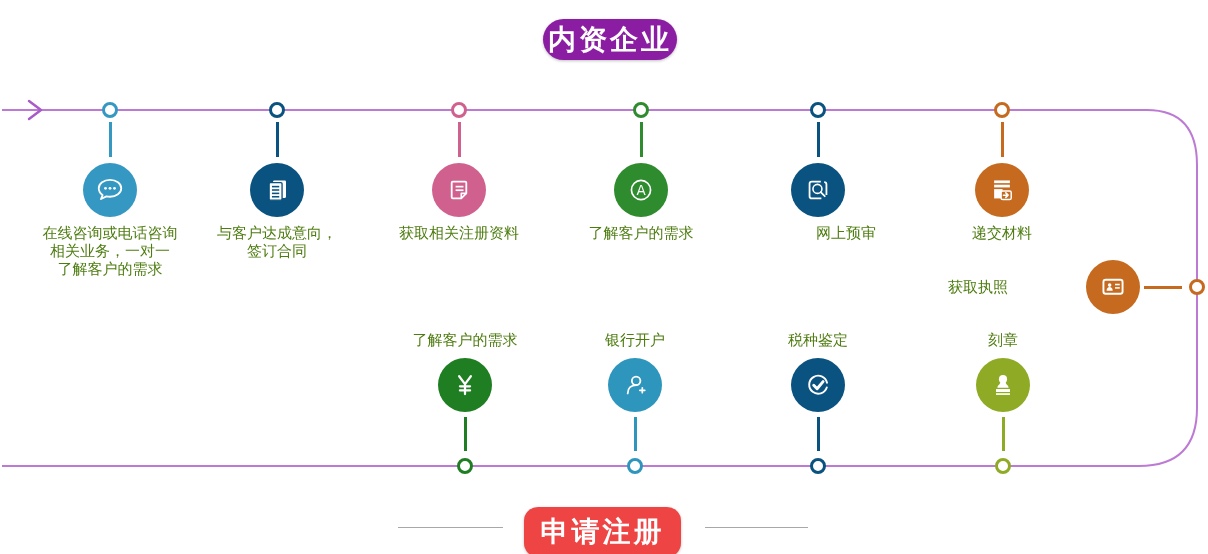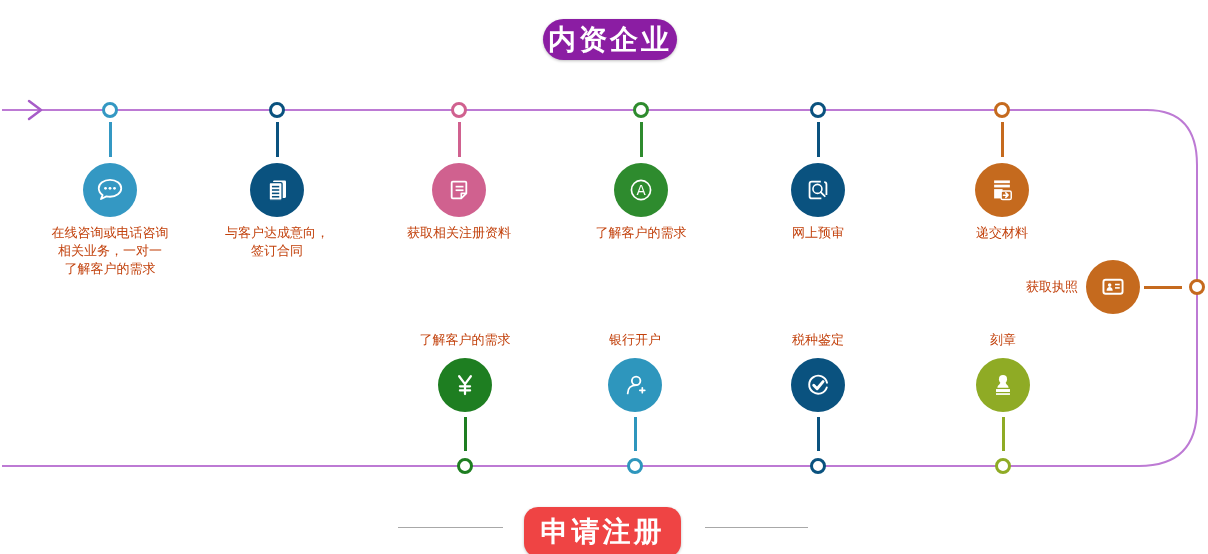--- a/index.html
+++ b/index.html
@@ -17,24 +17,24 @@
     position:absolute;width:10px;height:10px;border:3px solid #999;
     border-radius:50%;background:#ffffff;
   }
   .vconn{position:absolute;width:3px;background:#999;}
   .hconn{position:absolute;height:3px;background:#999;}
   .icon-circle{
     position:absolute;width:54px;height:54px;border-radius:50%;
     display:flex;align-items:center;justify-content:center;background:#999;
   }
   .step-label{
-    position:absolute;width:180px;text-align:center;color:#c2410c;
-    font-size:13px;line-height:18px;white-space:pre-line;
-  }
-  .right-label{width:130px;text-align:right;}
+    position:absolute;width:180px;text-align:center;color:#4d7c0f;
+    font-size:15px;line-height:18px;white-space:pre-line;
+  }
+  .right-label{width:130px;text-align:left;}
   .divider{position:absolute;height:1px;background:#a8a8a8;}
   svg{display:block;}
 </style>
 </head>
 <body>
 
 <div class="canvas">
 
   <svg class="flow-svg" width="1208" height="554" viewBox="0 0 1208 554">
     <path d="M2 110 H1147 Q1197 110 1197 165 V408 Q1197 466 1139 466 H2" fill="none" stroke="#bd7ad4" stroke-width="2" style="stroke: rgb(189, 122, 212);"></path>
@@ -105,21 +105,21 @@
   <div>
     <div class="node" style="left: 810px; top: 102px; border-color: rgb(10, 82, 127);"></div>
     <div class="vconn" style="left: 816.5px; top: 122px; height: 35px; background: rgb(10, 82, 127);"></div>
     <div class="icon-circle" style="left: 791px; top: 163px; background: rgb(10, 82, 127); color: rgb(10, 82, 127);">
       <svg width="36" height="36" viewBox="0 0 32 32">
         <path d="M21.5 9 a2 2 0 0 1 2 2 v9.5 M19 23.5 h-8.5 a2 2 0 0 1 -2-2 v-11 a2 2 0 0 1 2-2 h8" fill="none" stroke="#fff" stroke-width="1.6"></path>
         <circle cx="15.5" cy="15" r="4" fill="none" stroke="#fff" stroke-width="1.4"></circle>
         <line x1="18.4" y1="17.9" x2="22" y2="21.5" stroke="#fff" stroke-width="1.6" stroke-linecap="round"></line>
       </svg>
     </div>
-    <div class="step-label" style="left:728px;top:224px;">网上预审</div>
+    <div class="step-label" style="left:756px;top:224px;">网上预审</div>
   </div>
 
   <div>
     <div class="node" style="left: 994px; top: 102px; border-color: rgb(197, 106, 30);"></div>
     <div class="vconn" style="left: 1000.5px; top: 122px; height: 35px; background: rgb(197, 106, 30);"></div>
     <div class="icon-circle" style="left: 975px; top: 163px; background: rgb(197, 106, 30); color: rgb(197, 106, 30);">
       <svg width="36" height="36" viewBox="0 0 32 32">
         <rect x="9" y="7.5" width="14" height="2.4" fill="#fff"></rect>
         <rect x="9" y="11.3" width="14" height="2.4" fill="#fff"></rect>
         <path d="M9 15.2 h7.5 v8.3 H9 z" fill="#fff"></path>

